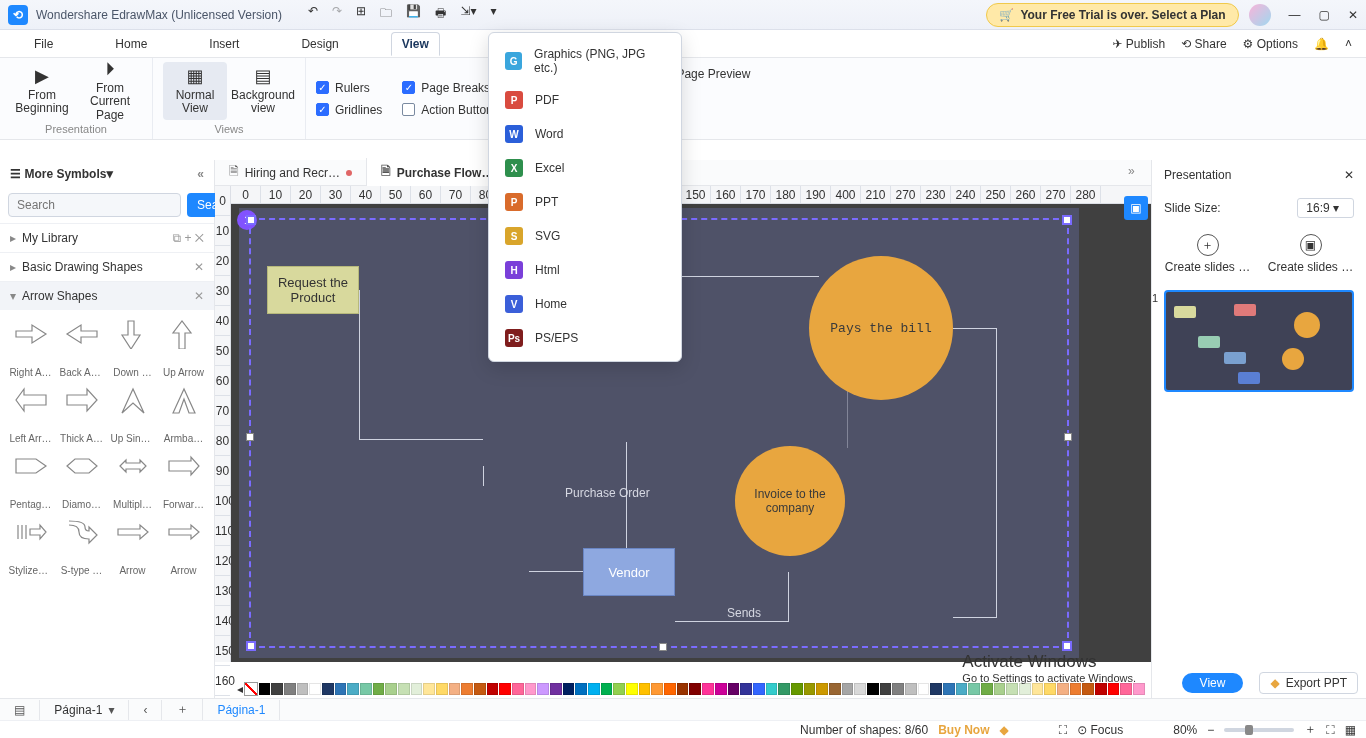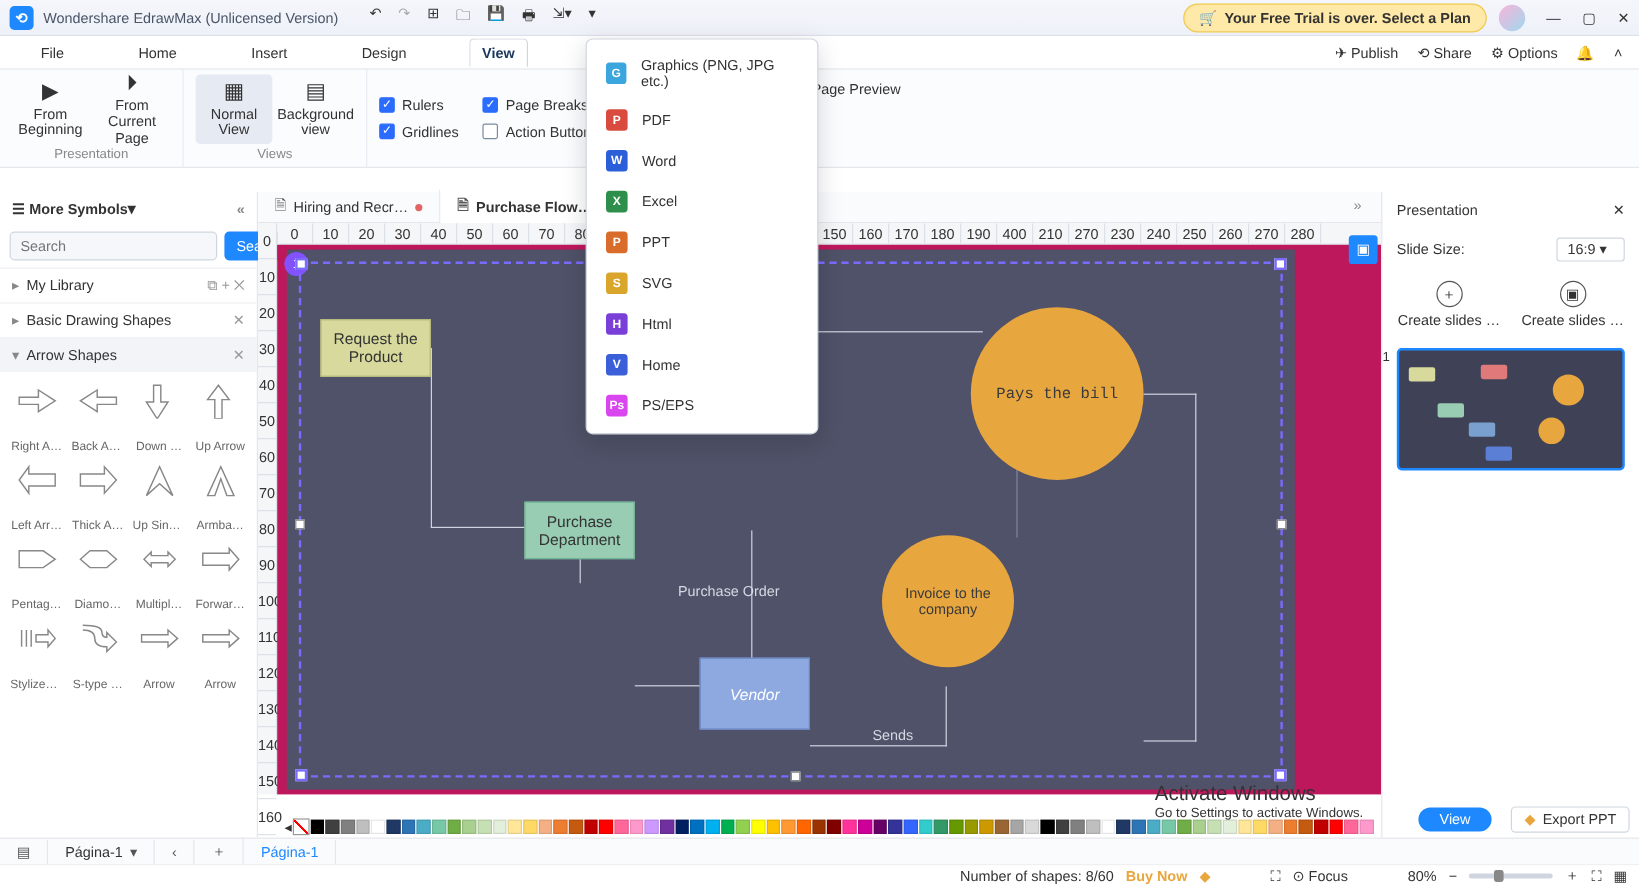--- a/index.html
+++ b/index.html
@@ -56,33 +56,33 @@
 .doctab .dot{width:6px;height:6px;border-radius:50%;background:#e06666;}
 .doctab.active{background:#fff;font-weight:600;}
 .addtab{padding:4px 10px;cursor:pointer;color:#666;}
 
 .hruler{position:absolute;left:231px;right:215px;top:186px;height:18px;background:#f5f6f8;border-bottom:1px solid #dcdfe6;font-size:9px;color:#888;overflow:hidden;}
 .hruler .ticks{display:flex;}
 .hruler .tick{width:30px;text-align:center;border-right:1px solid #dde1e8;line-height:18px;}
 .vruler{position:absolute;left:215px;top:186px;width:16px;bottom:76px;background:#f5f6f8;border-right:1px solid #dcdfe6;font-size:9px;color:#888;display:flex;flex-direction:column;}
 .vruler .tick{height:30px;border-bottom:1px solid #dde1e8;text-align:center;line-height:30px;}
 
-.canvas{position:absolute;left:231px;right:215px;top:204px;bottom:76px;background:#be185d;overflow:hidden;}
+.canvas{position:absolute;left:231px;right:215px;top:204px;bottom:76px;background:#404040;overflow:hidden;}
 .page{position:absolute;left:8px;top:4px;width:840px;height:450px;background:#4f5268;}
 .selbox{position:absolute;inset:10px;border:2px dashed #7a6bff;}
 .selbox .corner{position:absolute;width:10px;height:10px;border:2px solid #7a6bff;background:#fff;}
 .selbox .c1{left:-5px;top:-5px;}
 .selbox .c2{right:-5px;top:-5px;}
 .selbox .c3{left:-5px;bottom:-5px;}
 .selbox .c4{right:-5px;bottom:-5px;}
 .selbox .mid{position:absolute;width:8px;height:8px;background:#fff;border:1px solid #888;}
 .shape{position:absolute;display:flex;align-items:center;justify-content:center;text-align:center;font-size:13px;color:#333;}
 .rect1{left:28px;top:58px;width:92px;height:48px;background:#d8d99d;border:1px solid #b7b97c;}
 .rect2{left:198px;top:210px;width:92px;height:48px;background:#98cdb3;border:1px solid #6fb294;}
-.rect3{left:344px;top:340px;width:92px;height:60px;background:#8ea8e0;border:1px solid #6a86c4;color:#fff;font-style:italic;}
+.rect3{left:344px;top:340px;width:92px;height:48px;background:#8ea8e0;border:1px solid #6a86c4;color:#fff;}
 .circ1{left:570px;top:48px;width:144px;height:144px;border-radius:50%;background:#e8a63f;color:#3a3a3a;font-family:Liberation Mono, monospace;}
 .circ2{left:496px;top:238px;width:110px;height:110px;border-radius:50%;background:#e8a63f;color:#3a3a3a;font-size:12px;}
 .conn{position:absolute;border-color:#cfd3e0;border-style:solid;}
 .lbl{position:absolute;color:#d6d8e2;font-size:12px;}
 .slidemark{position:absolute;left:-2px;top:2px;width:20px;height:20px;background:#8252ff;color:#fff;border-radius:50%;display:flex;align-items:center;justify-content:center;font-size:11px;}
 
 .rightpanel{position:absolute;right:0;top:160px;width:215px;bottom:40px;border-left:1px solid #e5e7eb;background:#fff;}
 .rp-toggle{position:absolute;left:-24px;top:4px;width:20px;height:20px;color:#888;cursor:pointer;}
 .rp-title{display:flex;align-items:center;padding:8px 12px;font-size:13px;}
 .rp-title .x{margin-left:auto;cursor:pointer;}
@@ -431,21 +431,20 @@
 
     <div class="conn" style="left:120px;top:82px;width:124px;height:150px;border-width:0 0 1px 1px"></div>
     <div class="conn" style="left:244px;top:258px;width:1px;height:20px;border-width:0 1px 0 0"></div>
     <div class="conn" style="left:290px;top:234px;width:98px;height:130px;border-width:0 1px 1px 0"></div>
     <div class="conn" style="left:436px;top:364px;width:114px;height:50px;border-width:0 1px 1px 0"></div>
     <div class="conn" style="left:608px;top:80px;width:1px;height:160px;border-width:0 1px 0 0;opacity:.4"></div>
     <div class="conn" style="left:714px;top:120px;width:44px;height:290px;border-width:1px 1px 1px 0"></div>
     <div class="conn" style="left:420px;top:68px;width:160px;height:1px;border-width:1px 0 0 0"></div>
 
     <div class="shape rect1">Request the Product</div>
-    <div class="shape rect2">Purchase Department</div>
     <div class="shape rect3">Vendor</div>
     <div class="shape circ1">Pays the bill</div>
     <div class="shape circ2">Invoice to the company</div>
     <div class="lbl" style="left:326px;top:278px">Purchase Order</div>
     <div class="lbl" style="left:488px;top:398px">Sends</div>
   </div>
 </div>
 
 <div class="presbadge">▣</div>
 
@@ -510,21 +509,21 @@
     </div>
     <div class="dd-item">
       <span class="dd-icon" style="background:#7a3fd9">H</span>
       <span>Html</span>
     </div>
     <div class="dd-item">
       <span class="dd-icon" style="background:#3b5fd9">V</span>
       <span>Home</span>
     </div>
     <div class="dd-item">
-      <span class="dd-icon" style="background:#d946ef">Ps</span>
+      <span class="dd-icon" style="background:#7f1d1d">Ps</span>
       <span>PS/EPS</span>
     </div>
   </div>
 
 <div class="colorbar" id="colorbar">
   <span>◂</span>
   <span style="width:14px;height:14px;border:1px solid #999;position:relative">
       <span style="position:absolute;inset:0;background:linear-gradient(45deg,transparent 45%,red 45%,red 55%,transparent 55%)"></span>
     </span>
 <div class="sw" style="background: rgb(0, 0, 0);"></div>

